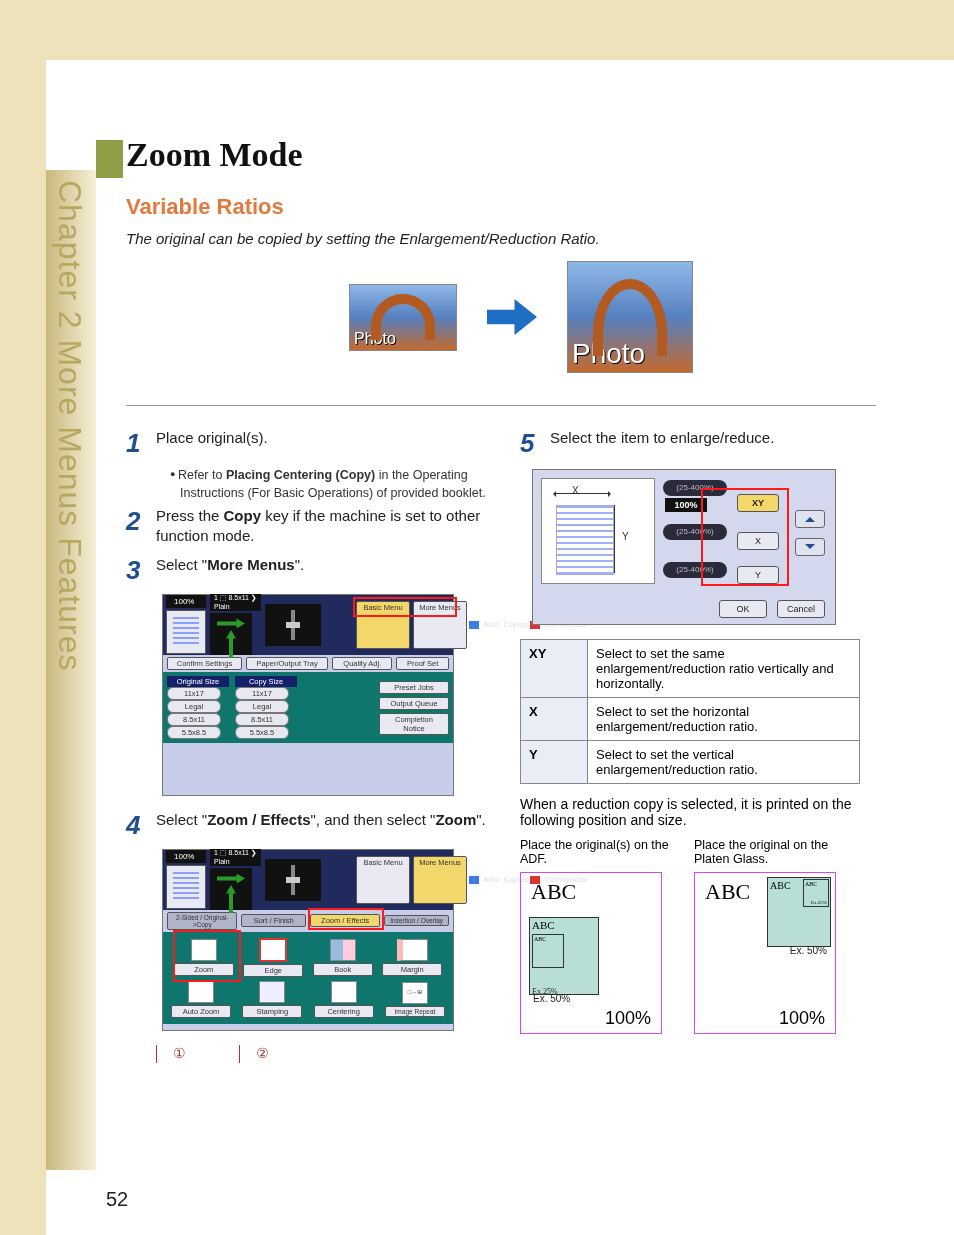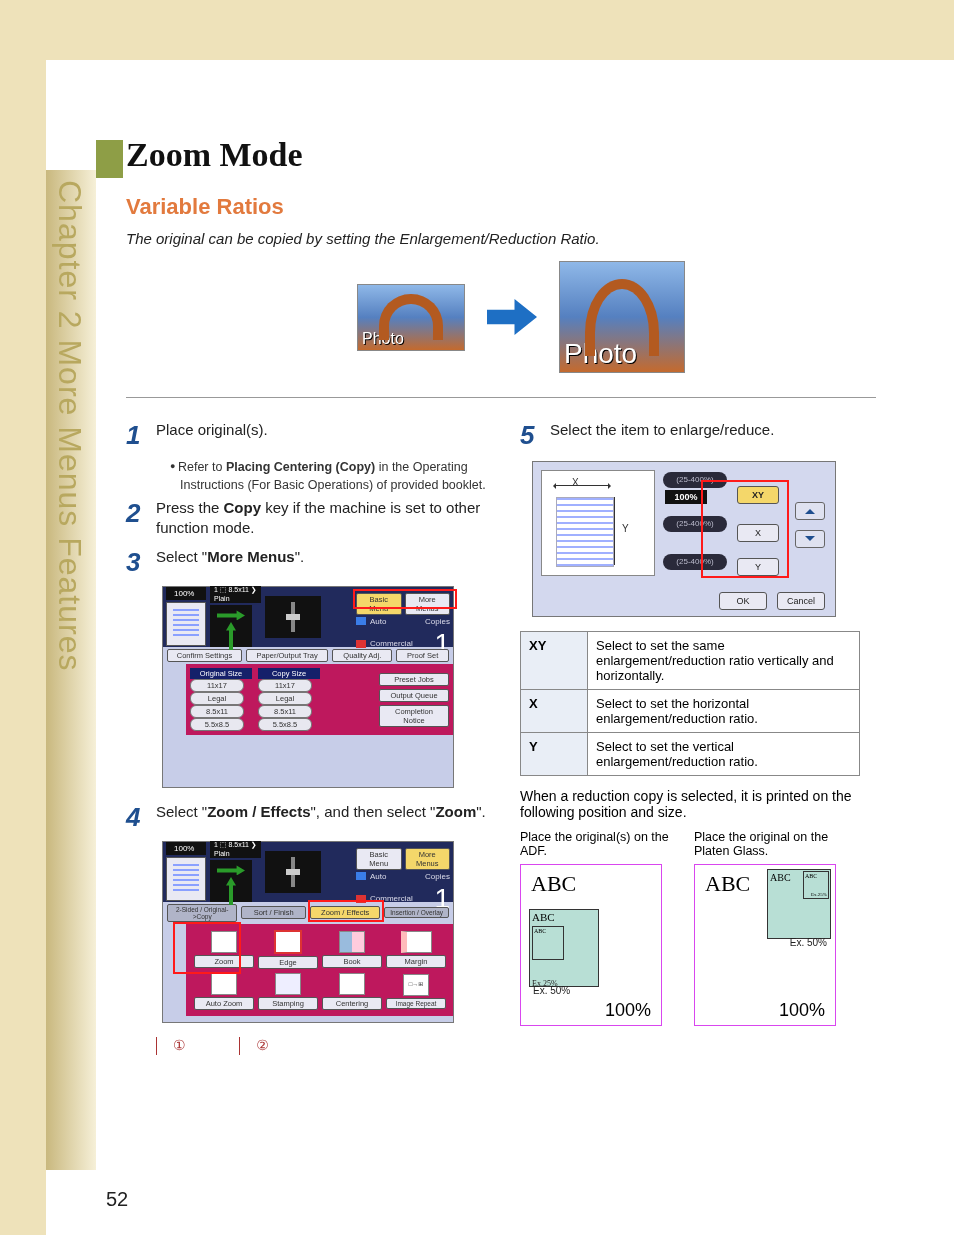--- a/index.html
+++ b/index.html
@@ -74,22 +74,22 @@
   }
   .hr {
     border-top: 1px solid #999;
     margin: 18px 0;
     width: 750px;
   }
   .illustration-row {
     display: flex;
     align-items: center;
     justify-content: center;
-    gap: 22px;
-    margin: 10px 0 24px 0;
+    gap: 30px;
+    margin: 10px 0 32px 0;
   }
   .photo-box {
     border: 1px solid #888;
     position: relative;
     background: linear-gradient(180deg,#8fb8e8 0%, #5580c0 50%, #c46a2e 100%);
     display: flex;
     align-items: flex-end;
   }
   .photo-box.small { width: 106px; height: 65px; }
   .photo-box.large { width: 124px; height: 110px; }
@@ -196,21 +196,21 @@
   .screen .slider {
     width: 56px; height: 42px;
     background:#111;
     display:flex; flex-direction:column; justify-content:center; align-items:center;
   }
   .screen .slider .track { width:4px; height:30px; background:#888; position:relative; }
   .screen .slider .knob { width:14px; height:6px; background:#ccc; position:absolute; left:-5px; top:12px; }
   .screen .rightpanel {
     width: 94px; height: 48px;
     font-size: 8px;
-    display:flex; flex-direction:column; gap:2px;
+    display:flex; flex-direction:row; gap:2px;
     margin-left:auto;
   }
   .screen .rp-row { display:flex; align-items:center; gap:4px; color:#dcdceb; }
   .screen .rp-row .sq { width:10px; height:8px; }
   .screen .bignum { font-size: 28px; color:#fff; text-align:right; }
   .screen .btn {
     background: #e9e9f3;
     color: #333;
     border: 1px solid #555;
     border-radius: 2px;
@@ -219,23 +219,22 @@
     display:inline-block;
     text-align:center;
   }
   .screen .btn.gray { background:#b0b4c8; color:#333; }
   .screen .btn.yellow { background:#f4d76a; }
   .screen .row {
     display:flex; gap:4px; padding: 2px 4px;
     align-items:center;
   }
   .screen .panel-mid {
-    background:#be185d;
+    background:#0f766e;
     padding: 4px;
-    margin-left: 23px;
   }
   .screen .panel-mid .hdr {
     background:#15206a; color:#fff; font-size:7.5px; padding:1px 4px;
     text-align:center;
   }
   .screen .sizebtn {
     background:#e8e8f0; border:1px solid #777; border-radius:6px;
     font-size:7.5px; color:#333; padding:1px 0; width:52px; text-align:center;
   }
   .screen .hlbox { position:absolute; border:2px solid #ff1a1a; pointer-events:none; }

